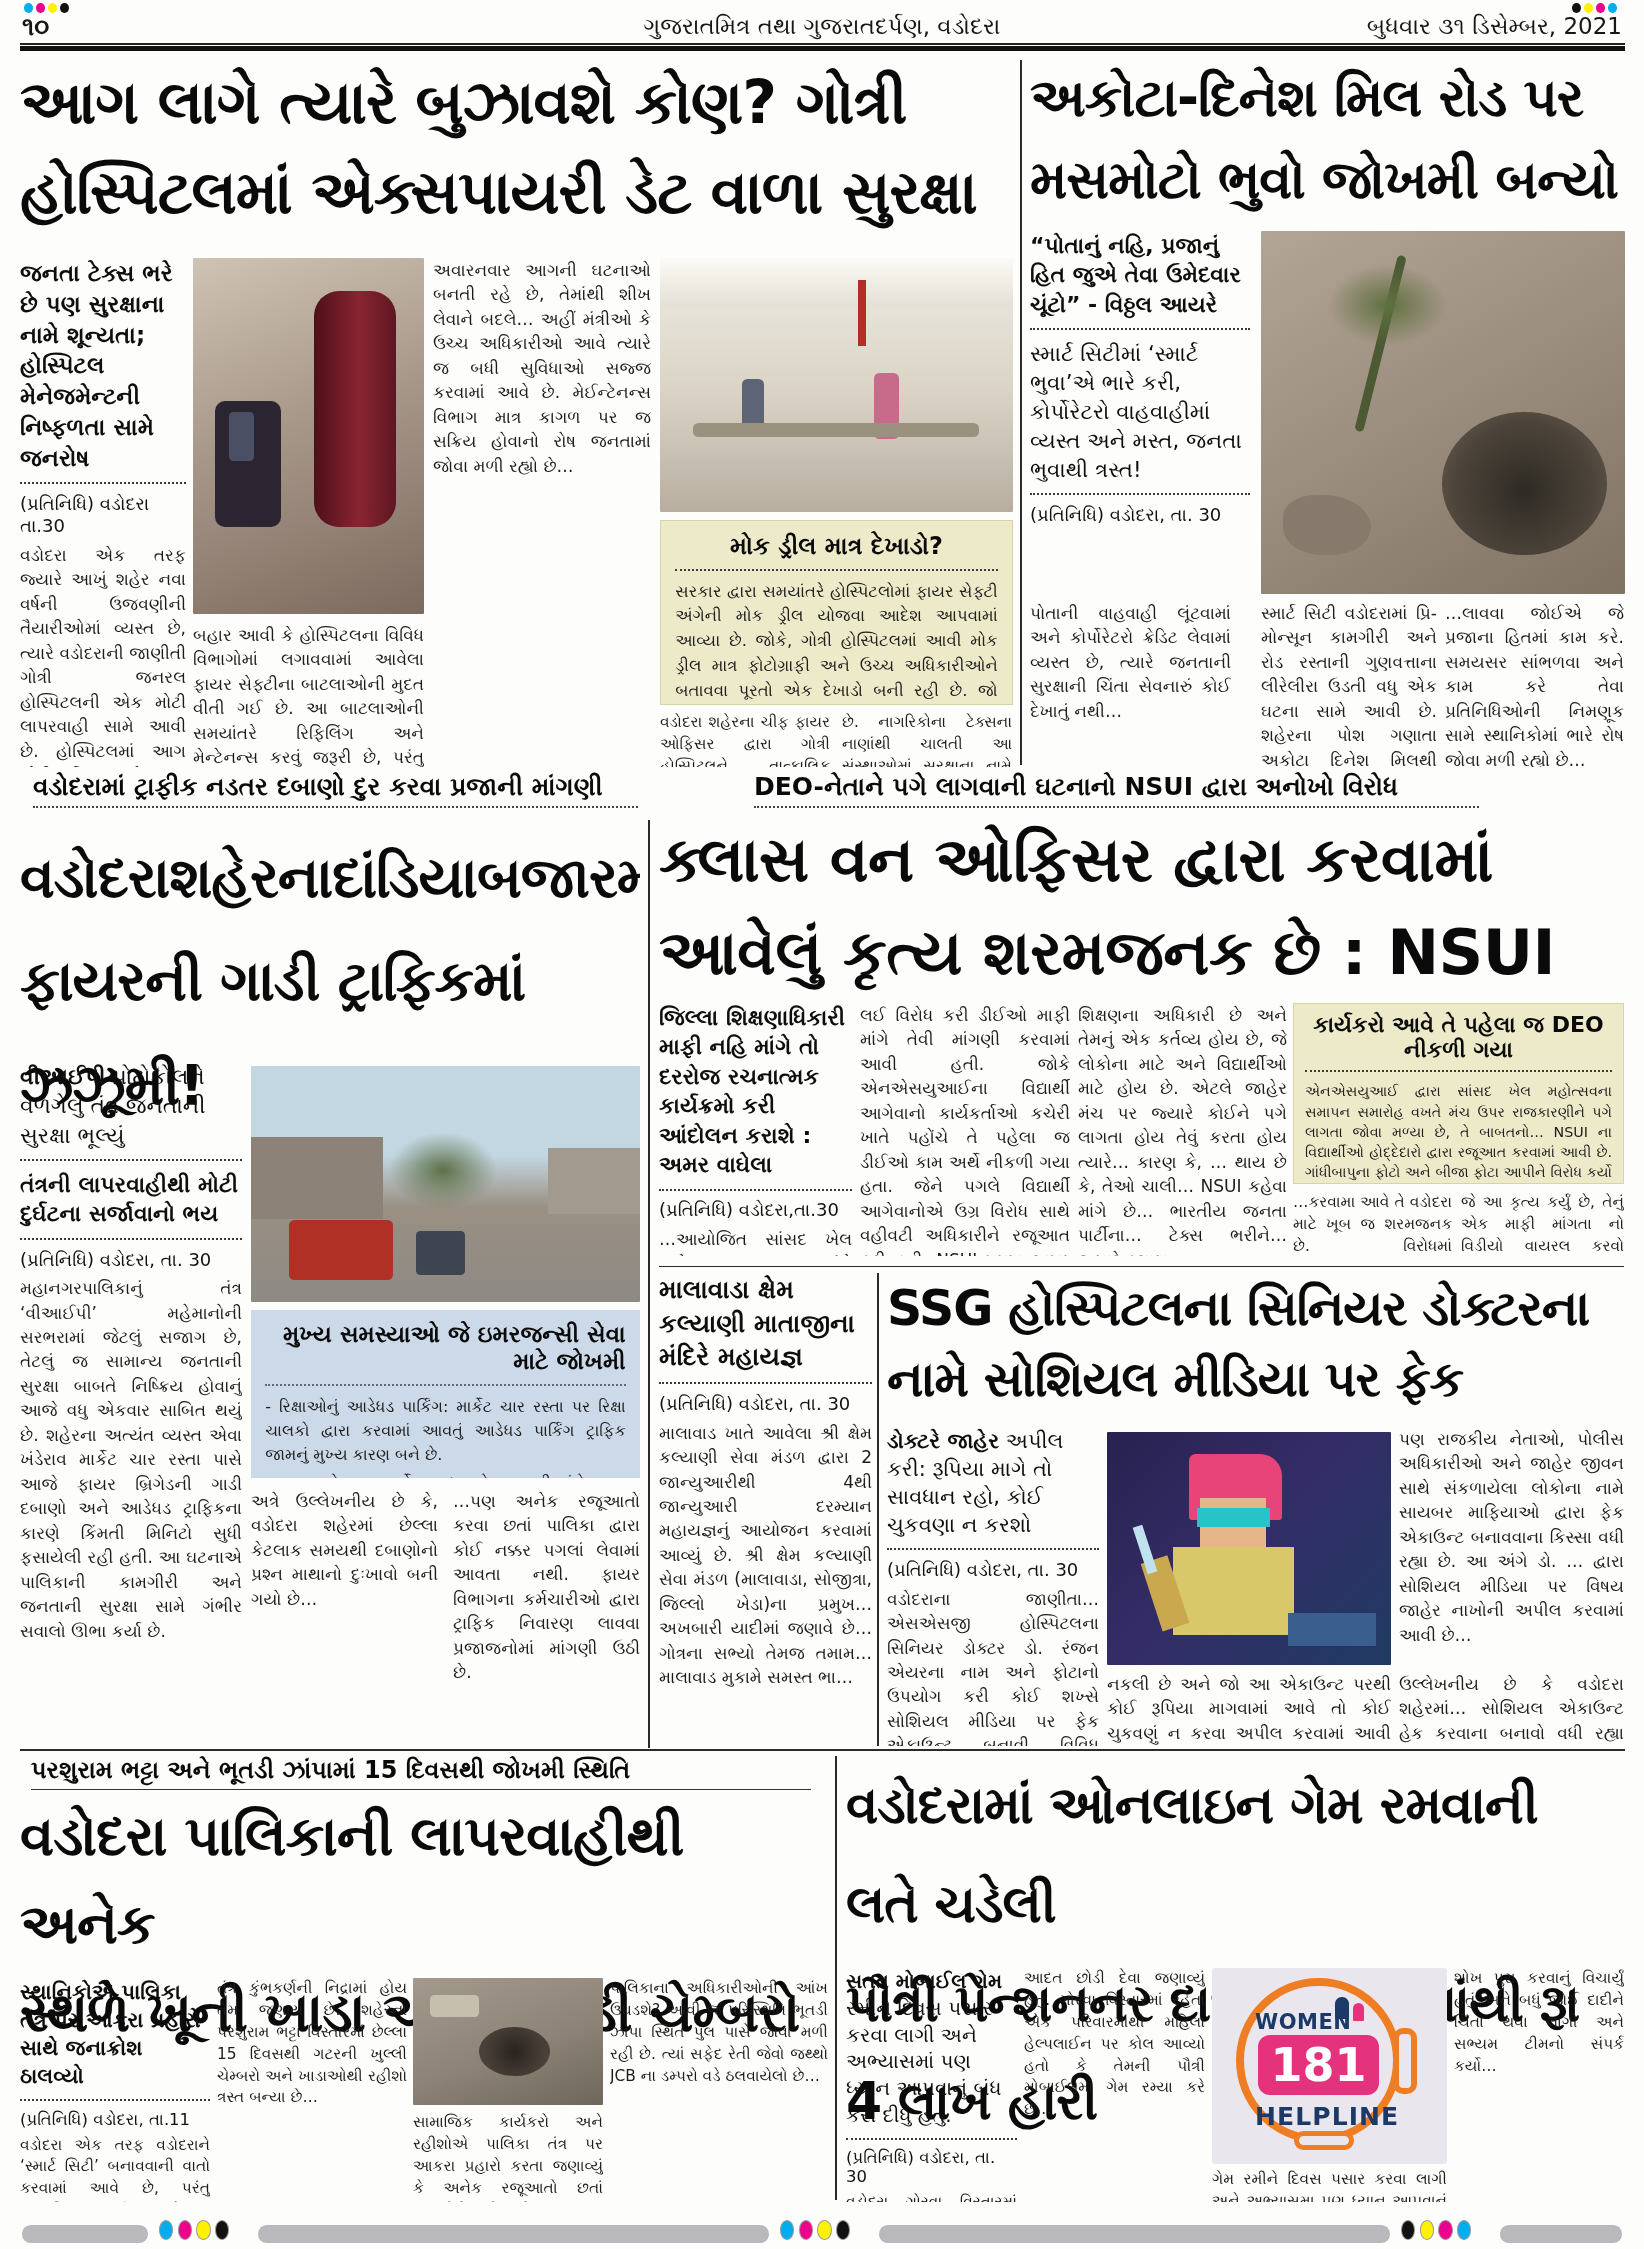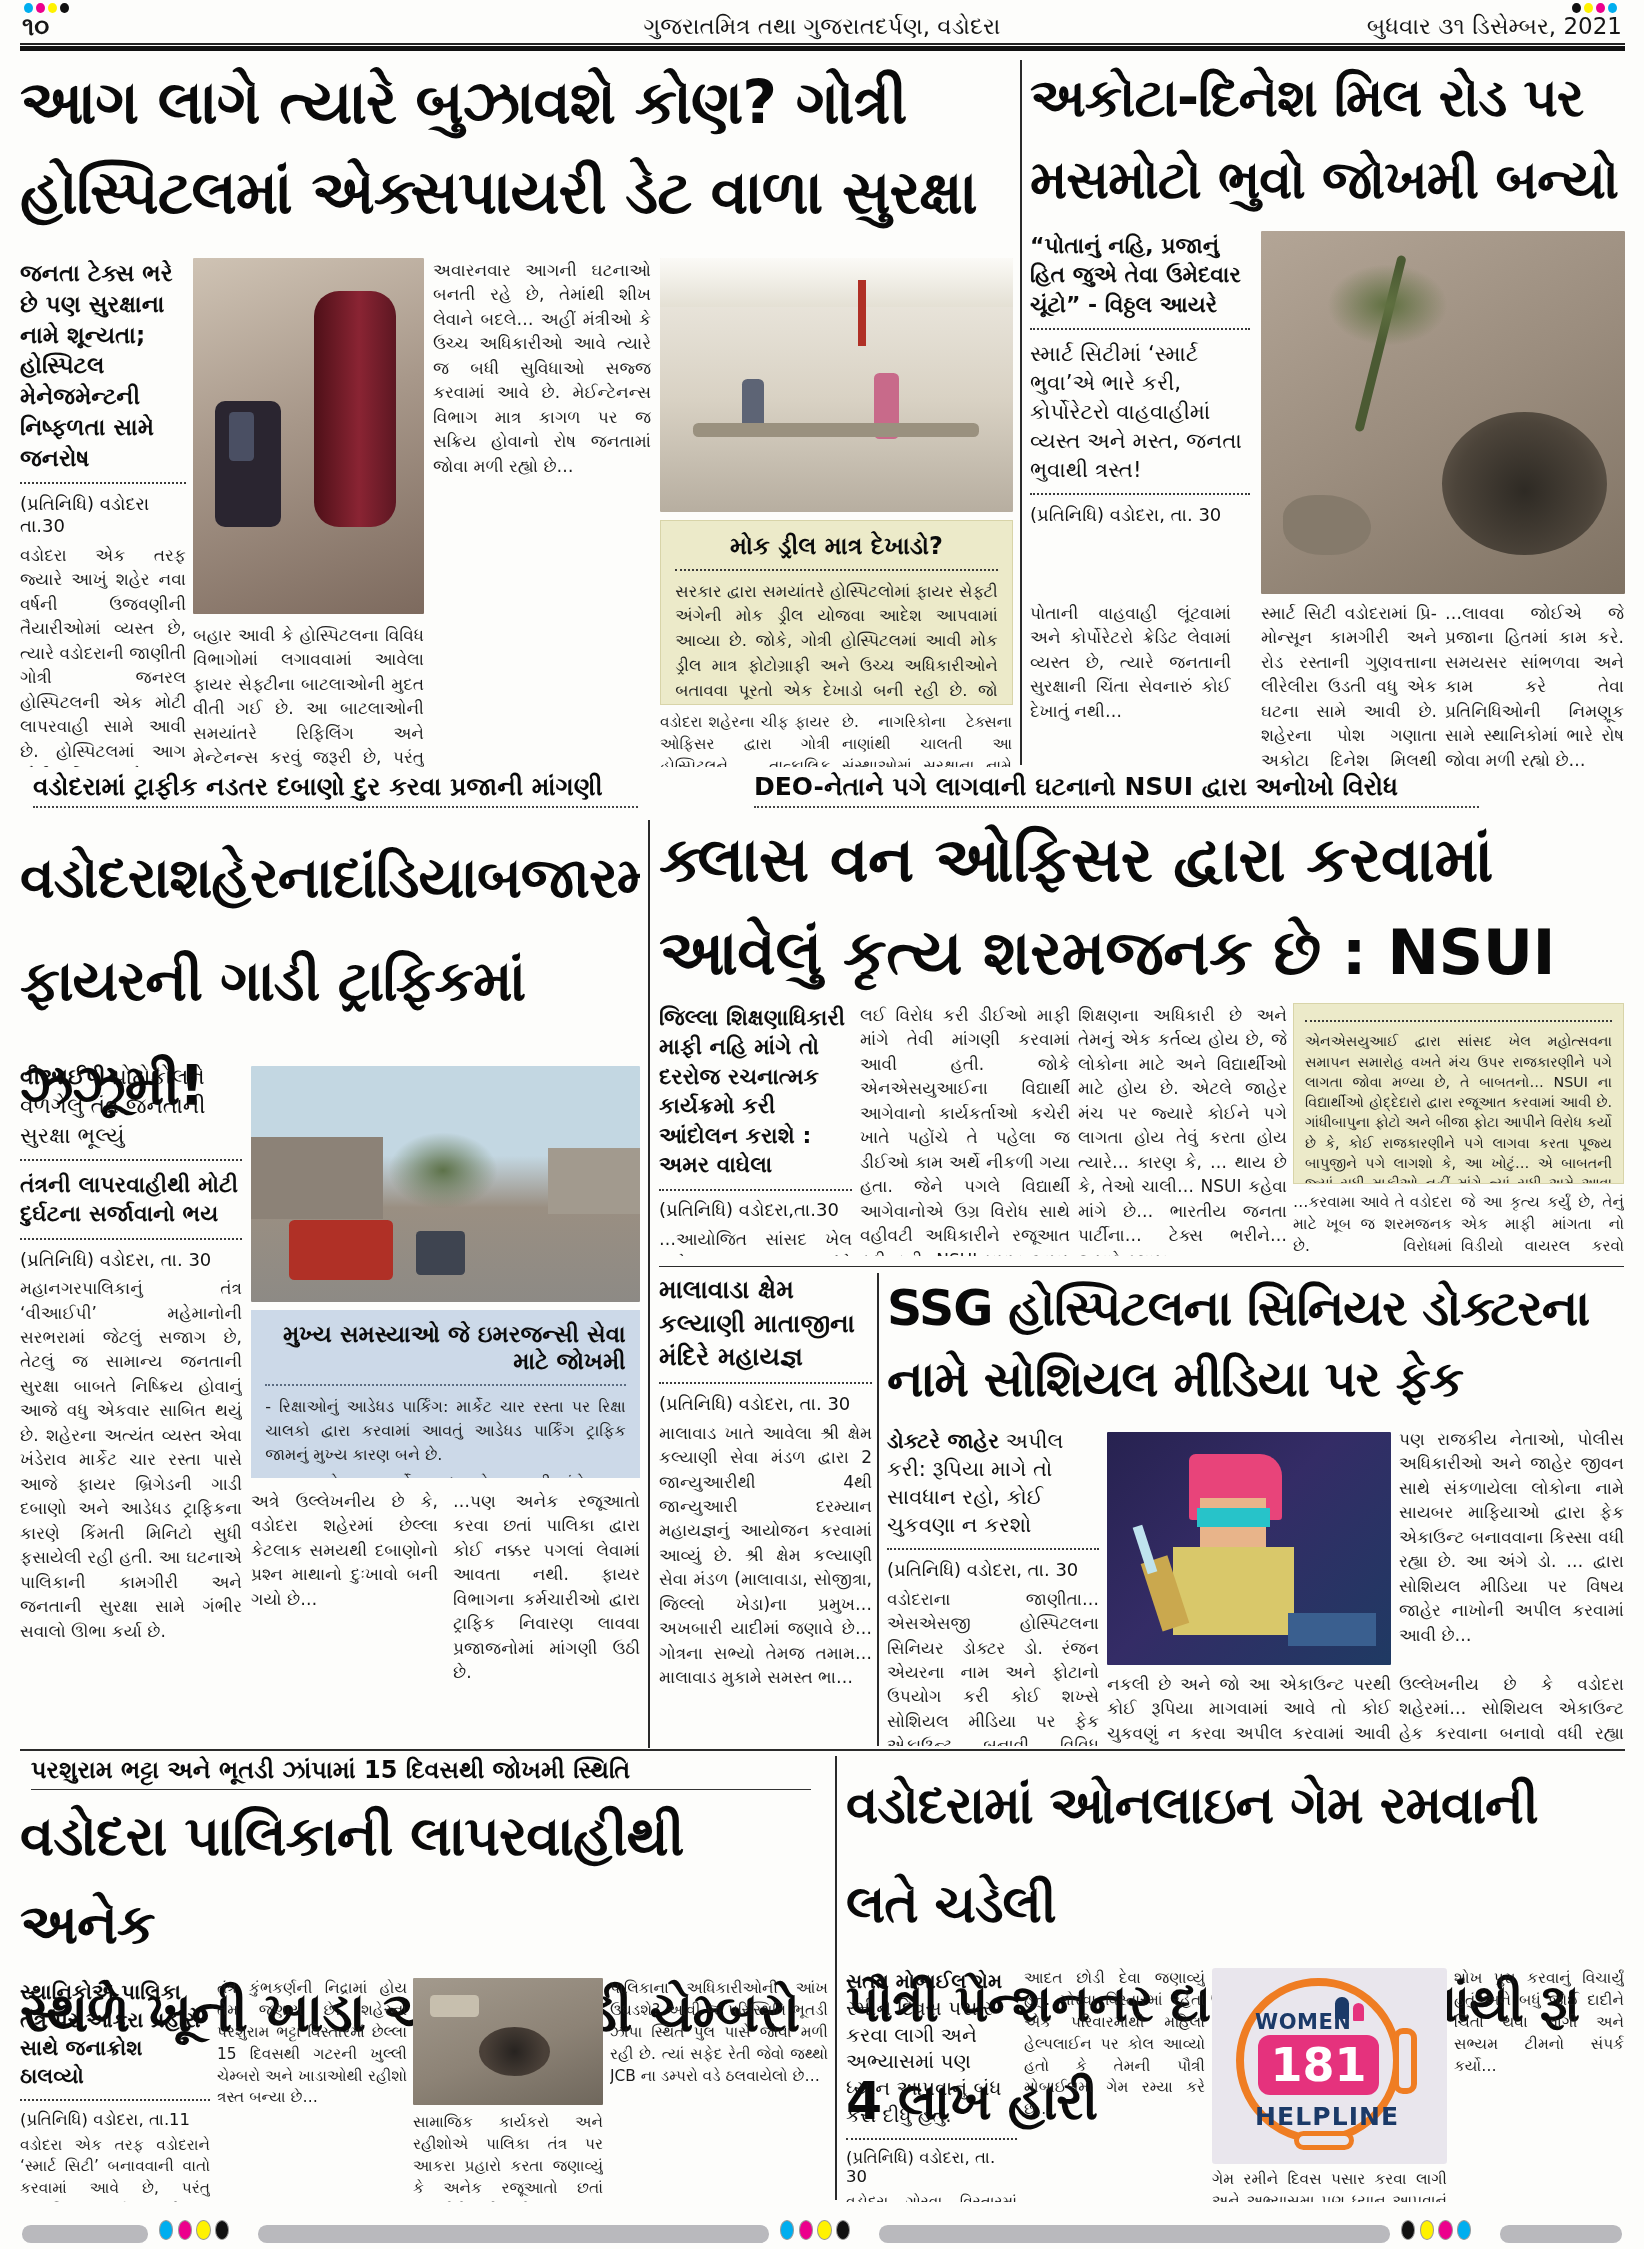--- a/index.html
+++ b/index.html
@@ -165,20 +165,21 @@
     <div class="abs clip" style="left:0; top:190px; width:193px; height:253px;">
       <p class="sub" style="font-size:22px;">જિલ્લા શિક્ષણાધિકારી માફી નહિ માંગે તો દરરોજ રચનાત્મક કાર્યક્રમો કરી આંદોલન કરાશે : અમર વાઘેલા</p>
       <div class="dotrule"></div>
       <p class="byline">(પ્રતિનિધિ) વડોદરા,તા.30</p>
       <p class="body-txt">…આયોજિત સાંસદ ખેલ મહોત્સવના સમાપન પ્રસંગે એક નેતાના પગે લાગતા મામલો ગરમાયો છે. એનએસયુઆઈ દ્વારા અધિકારીની પગે લાગતી ગાંધીજીના સહિતના ફોટા…</p>
     </div>
     <div class="abs clip body-txt" style="left:201px; top:190px; width:210px; height:253px;">લઈ વિરોધ કરી ડીઈઓ માફી માંગે તેવી માંગણી કરવામાં આવી હતી. જોકે એનએસયુઆઈના વિદ્યાર્થી આગેવાનો કાર્યકર્તાઓ કચેરી ખાતે પહોંચે તે પહેલા જ ડીઈઓ કામ અર્થે નીકળી ગયા હતા. જેને પગલે વિદ્યાર્થી આગેવાનોએ ઉગ્ર વિરોધ સાથે વહીવટી અધિકારીને રજૂઆત કરી હતી. NSUI પ્રમુખ અમર વાઘેલાએ જણાવ્યું હતું કે, શિક્ષણ જગતમાં શરમજનક બાબત કહી શકાય તે પ્રકારની વસ્તુ દ્વારા કરવામાં આવી છે, અને જાહેરમાં એક ભાજપના નેતાના પગે લાગ્યા હતા.</div>
     <div class="abs clip body-txt" style="left:419px; top:190px; width:209px; height:253px;">શિક્ષણના અધિકારી છે અને તેમનું એક કર્તવ્ય હોય છે, જે લોકોના માટે અને વિદ્યાર્થીઓ માટે હોય છે. એટલે જાહેર મંચ પર જ્યારે કોઈને પગે લાગતા હોય તેવું કરતા હોય ત્યારે… કારણ કે, … થાય છે કે, તેઓ ચાલી… NSUI કહેવા માંગે છે… ભારતીય જનતા પાર્ટીના… ટેક્સ ભરીને… જ્યારે ક્લાસ…</div>
 
     <div class="abs boxkhaki clip" style="left:634px; top:190px; width:331px; height:181px; padding:7.7px 11px;">
+      <div class="box-title" style="font-size:22px;">કાર્યકરો આવે તે પહેલા જ DEO નીકળી ગયા</div>
       <div class="dotrule"></div>
       <div class="box-body" style="font-size:14.3px; line-height:1.42;">એનએસયુઆઈ દ્વારા સાંસદ ખેલ મહોત્સવના સમાપન સમારોહ વખતે મંચ ઉપર રાજકારણીને પગે લાગતા જોવા મળ્યા છે, તે બાબતનો… NSUI ના વિદ્યાર્થીઓ હોદ્દેદારો દ્વારા રજૂઆત કરવામાં આવી છે. ગાંધીબાપુના ફોટો અને બીજા ફોટા આપીને વિરોધ કર્યો છે કે, કોઈ રાજકારણીને પગે લાગવા કરતા પૂજ્ય બાપુજીને પગે લાગશો કે, આ ખોટું… એ બાબતની જ્યાં સુધી માફીઓ નહીં માંગે ત્યાં સુધી અમે આવા વિરોધ કરતા રહીશું. આ લોકો આવવાના 15-20 મિનિટ પહેલા જ DEO નીકળી ગયા હતા.</div>
 
     </div>
     <div class="abs clip body-sm" style="left:634px; top:379px; width:159px; height:64px;">…કરવામા આવે તે વડોદરા માટે ખૂબ જ શરમજનક છે. વિરોધમાં એનએસયુઆઈ…</div>
     <div class="abs clip body-sm" style="left:802px; top:379px; width:163px; height:64px;">જે આ કૃત્ય કર્યું છે, તેનું એક માફી માંગતા નો વિડીયો વાયરલ કરવો જોઈએ અને માફી માંગવી જોઈએ…</div>
   </div>
 
   <div class="abs clip" style="left:659px; top:1273px; width:213px; height:473px;">
     <p class="sub" style="font-size:25px;">માલાવાડા ક્ષેમ કલ્યાણી માતાજીના મંદિરે મહાયજ્ઞ</p>

